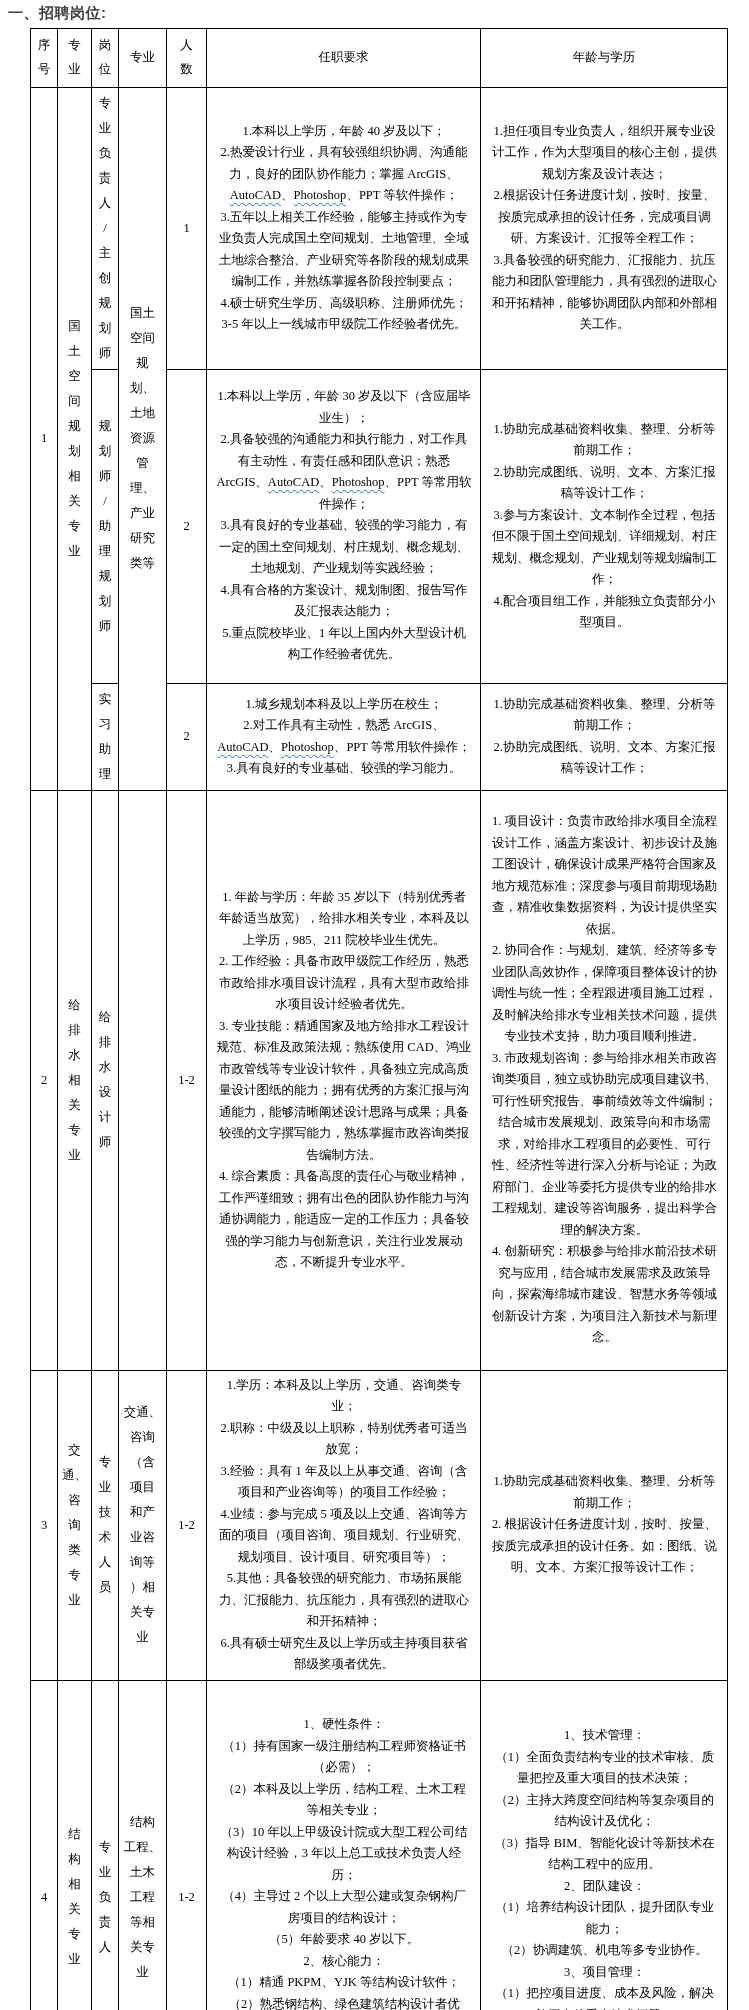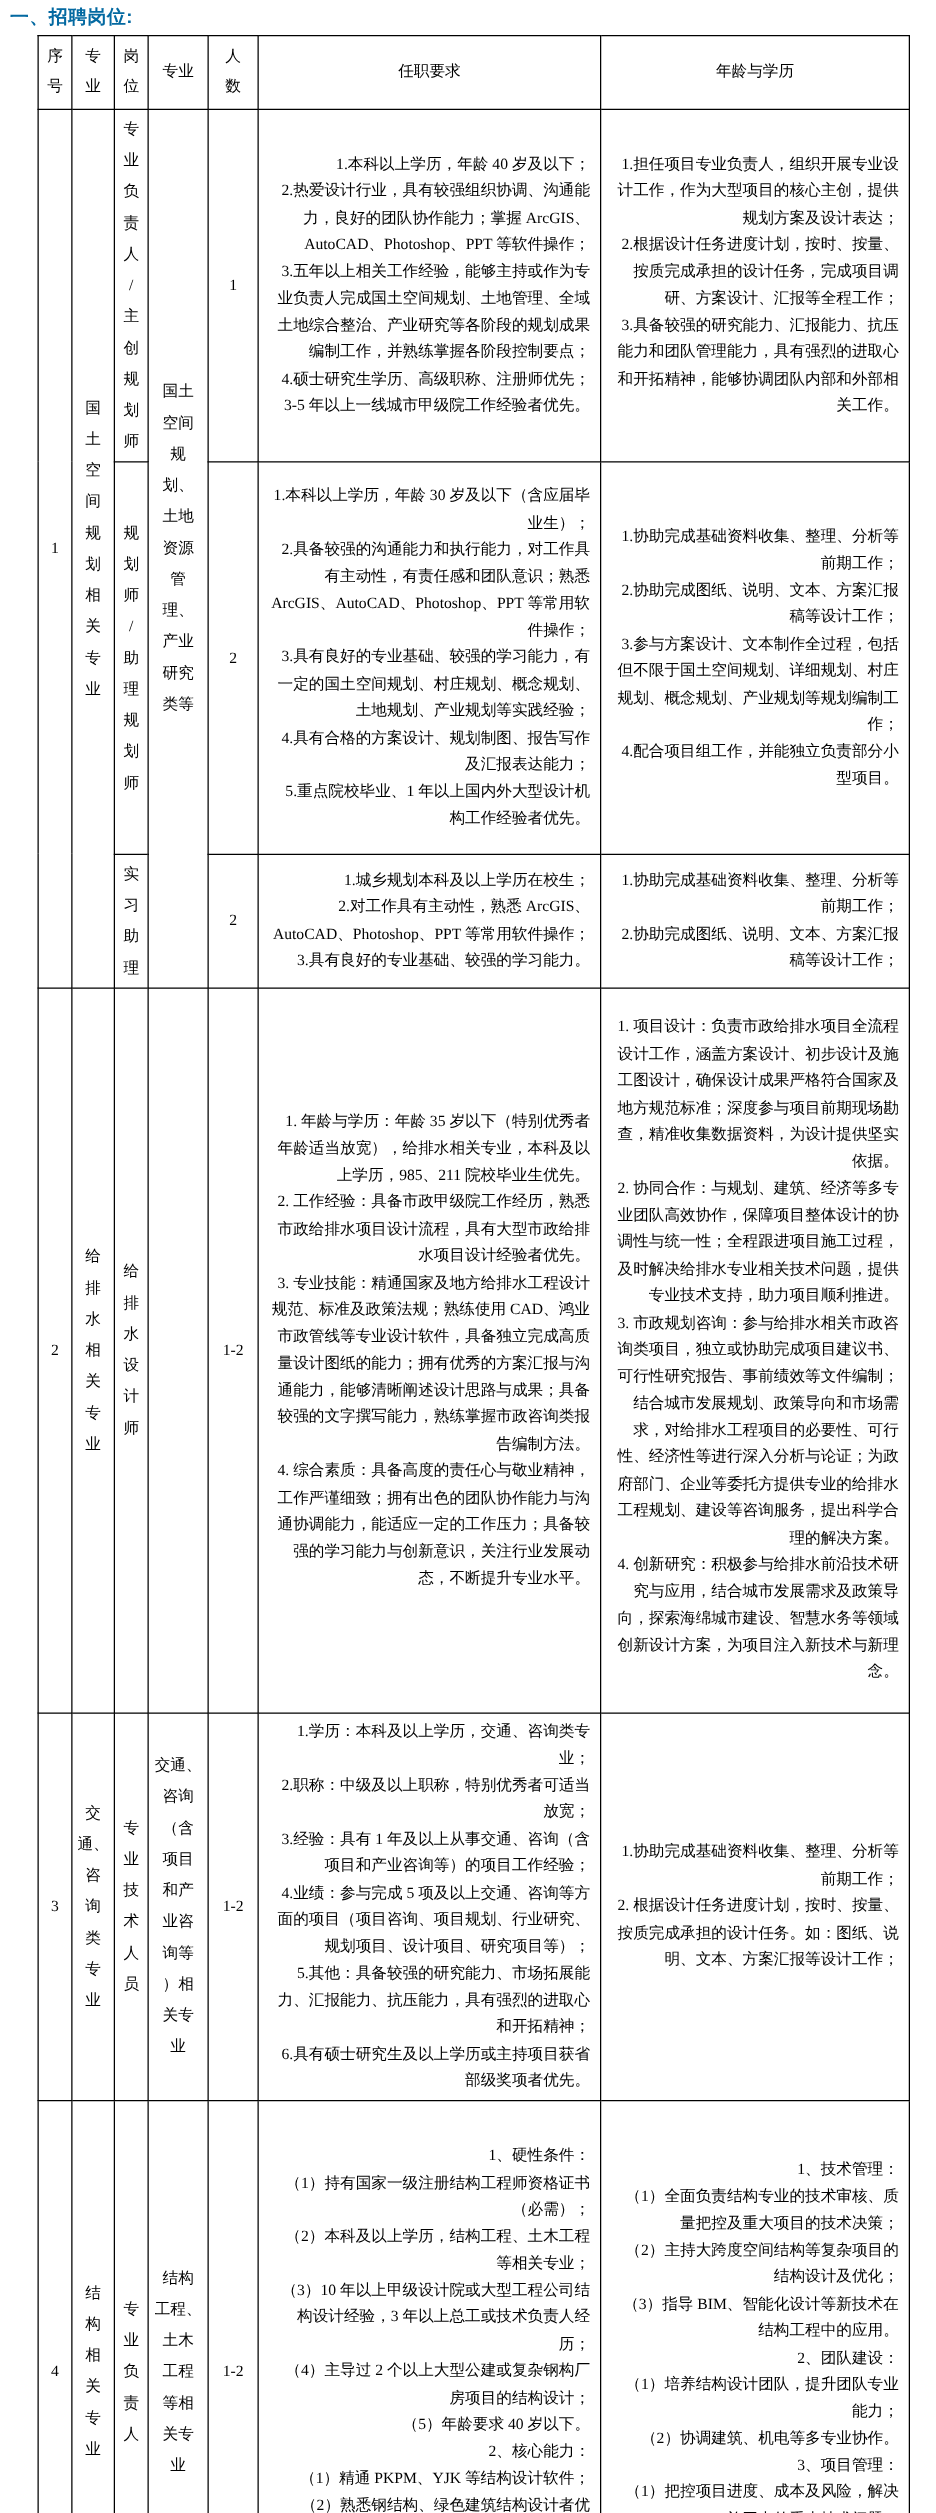--- a/index.html
+++ b/index.html
@@ -8,21 +8,21 @@
     color:#000;
     font-family:"Liberation Serif","DejaVu Serif",serif;
     -webkit-font-smoothing:antialiased;
   }
   .doc { padding:2px 10px 10px 8px; }
   .sec-title {
     font-family:"Liberation Sans","DejaVu Sans",sans-serif;
     font-weight:bold;
     font-size:15px;
     letter-spacing:0.5px;
-    color:#0369a1;
+    color:#404040;
     margin:2px 0 5px 0;
   }
   table.recruit {
     border-collapse:collapse;
     table-layout:fixed;
     width:697px;
     margin-left:22px;
   }
   table.recruit th, table.recruit td {
     border:1px solid #000;
@@ -45,25 +45,26 @@
     padding:3px 1px;
   }
   td.c-count {
     font-size:12.5px;
     text-align:center;
     padding:2px 1px;
   }
   td.c-text {
     font-size:12.5px;
     line-height:1.72;
-    text-align:right;
+    text-align:center;
     white-space:pre-line;
     padding:4px 8px 4px 9px;
   }
   .wavy {
+    text-decoration:underline;
     text-decoration-style:wavy;
     text-decoration-color:#2f6fd0;
     text-decoration-thickness:1px;
     text-underline-offset:3px;
   }
   tr.hrow  { height:46px; }
   tr.r1a   { height:252px; }
   tr.r1b   { height:314px; }
   tr.r1c   { height:84px; }
   tr.r2    { height:580px; }

